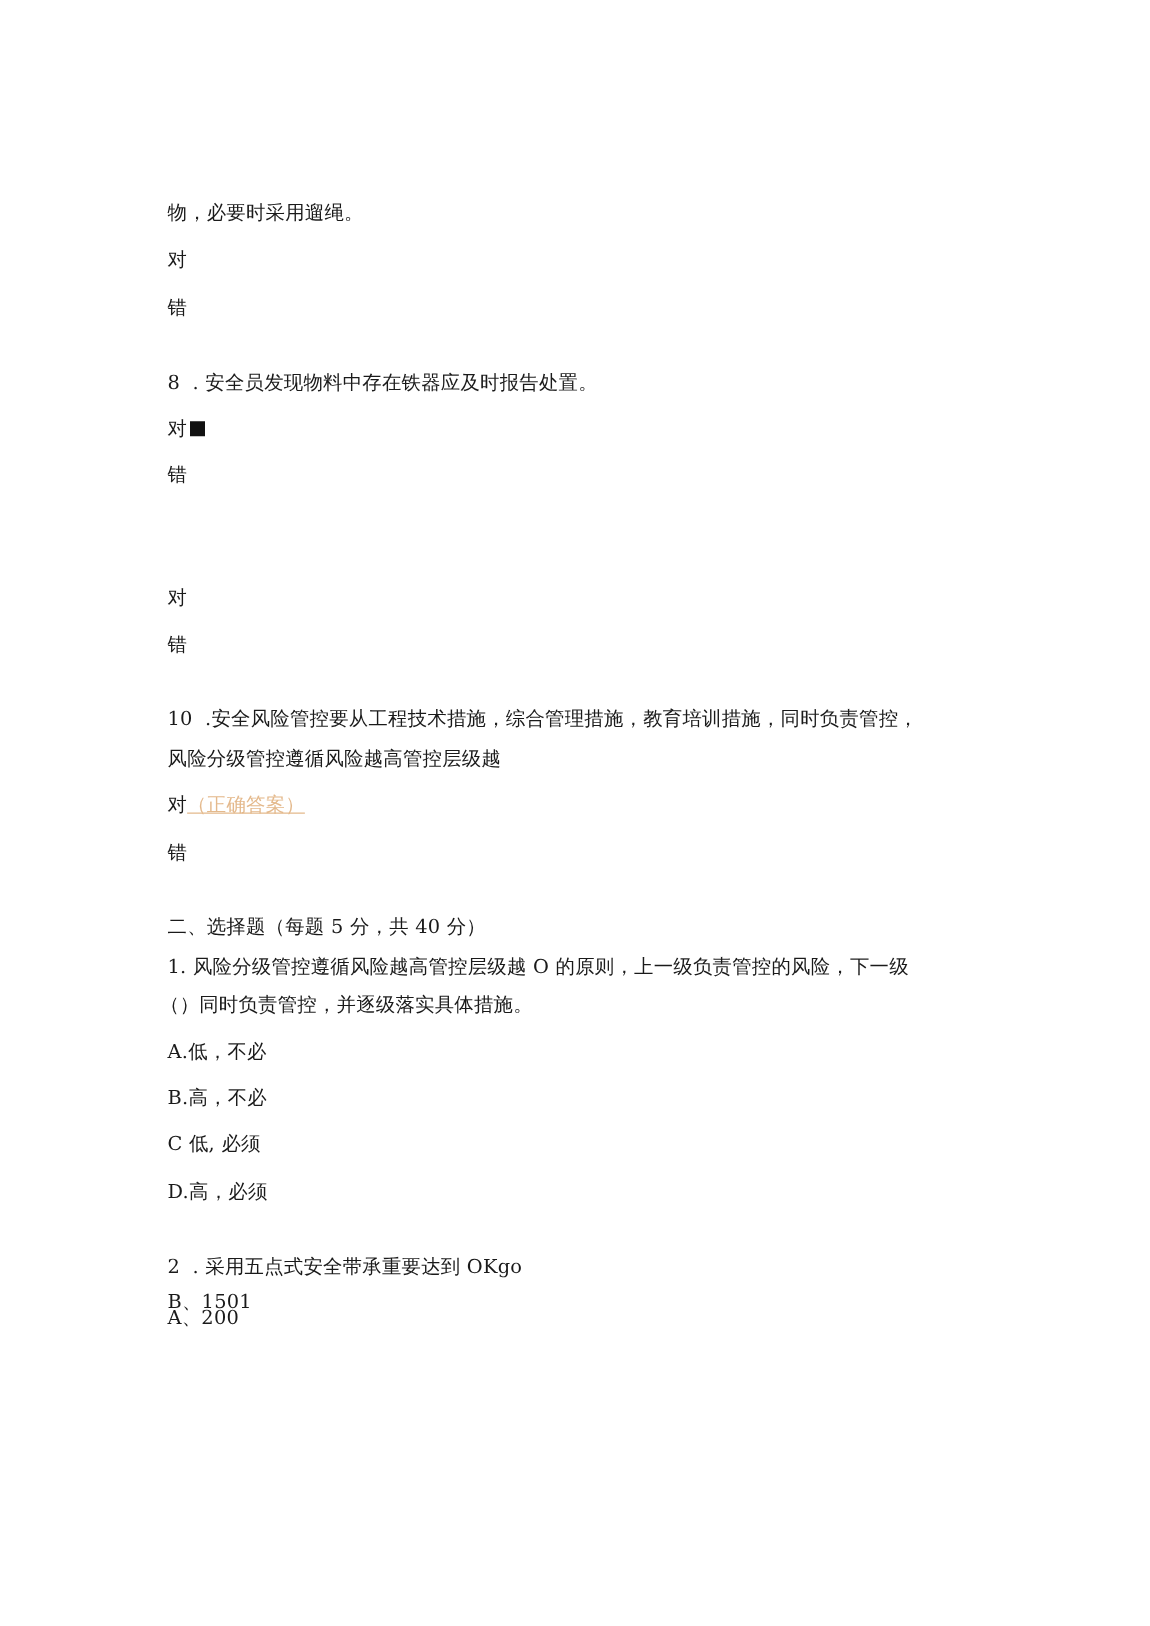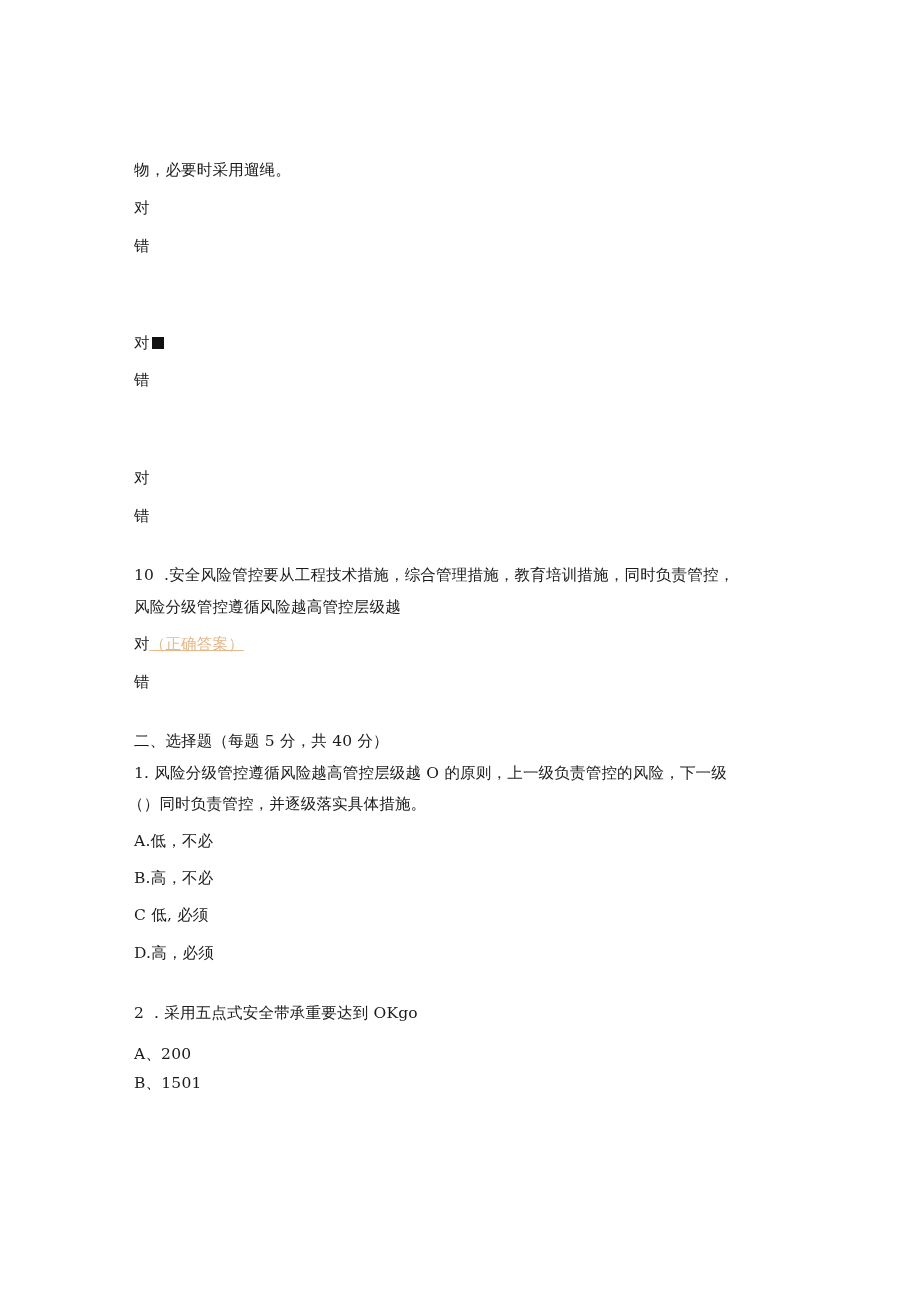--- a/index.html
+++ b/index.html
@@ -50,20 +50,23 @@
 </style>
 </head>
 <body>
 
 <div class="page">
 
   <div class="line" style="top:160px;">物，必要时采用遛绳。</div>
   <div class="line" style="top:198px;">对</div>
   <div class="line" style="top:236px;">错</div>
 
+  <div class="line" style="top:296px;">
+    <span class="num q-num8">8</span><span>. 安全员发现物料中存在铁器应及时报告处置。</span>
+  </div>
   <div class="line" style="top:333px;">
     <span>对</span><span class="marked-box"></span>
   </div>
   <div class="line" style="top:370px;">错</div>
 
   <div class="line" style="top:468px;">对</div>
   <div class="line" style="top:506px;">错</div>
 
   <div class="line" style="top:565px;">
     <span class="num q-num10">10</span><span>.安全风险管控要从工程技术措施，综合管理措施，教育培训措施，同时负责管控，</span>
@@ -83,15 +86,15 @@
   <div class="line" style="top:794px; left:128px;">（）同时负责管控，并逐级落实具体措施。</div>
   <div class="line" style="top:831px;">A.低，不必</div>
   <div class="line" style="top:868px;">B.高，不必</div>
   <div class="line" style="top:905px;">C 低, 必须</div>
   <div class="line" style="top:943px;">D.高，必须</div>
 
   <div class="line" style="top:1003px;">
     <span class="num q-num2">2</span><span>. 采用五点式安全带承重要达到 OKgo</span>
   </div>
   <div class="line" style="top:1044px;">A、200</div>
-  <div class="line" style="top:1073px;">B、1501</div>
+  <div class="line" style="top:1031px;">B、1501</div>
 
 </div>
 
 </body></html>

